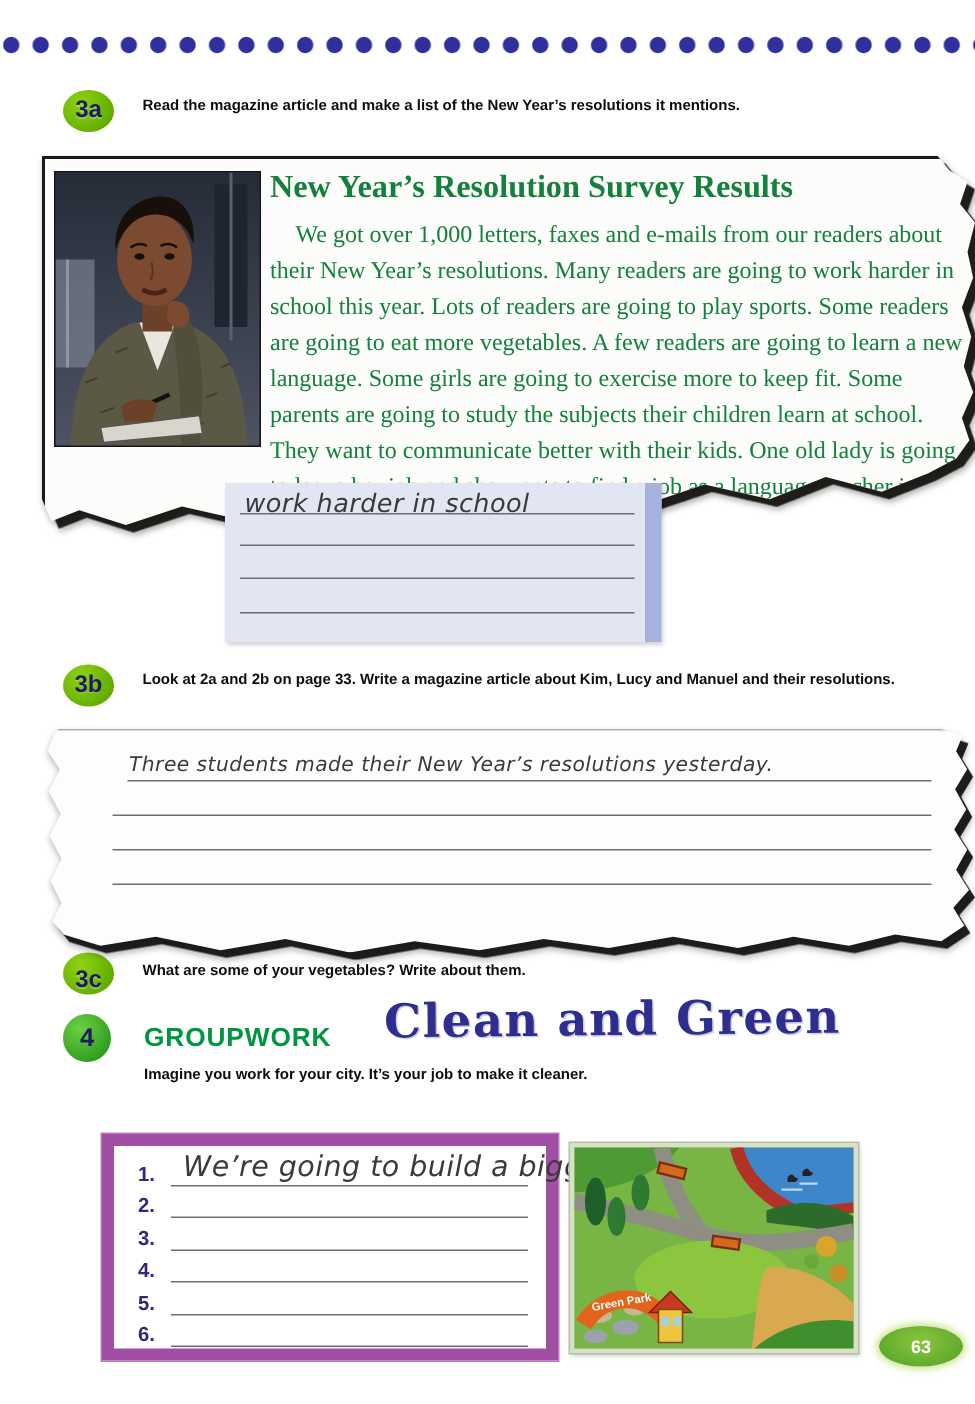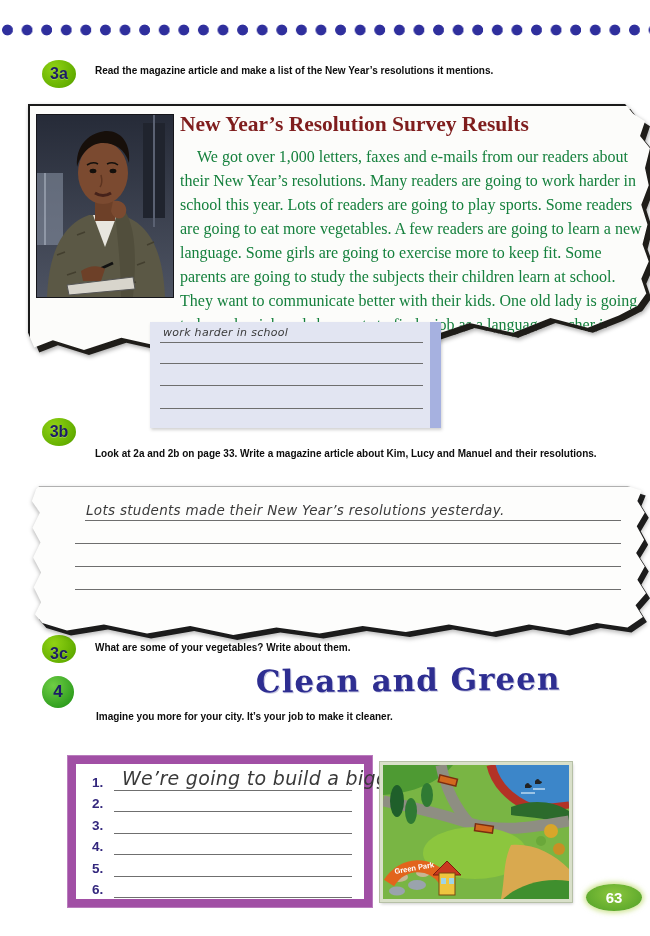--- a/index.html
+++ b/index.html
@@ -23,30 +23,30 @@
   .paper1-wrap{position:absolute;left:28px;top:104px;z-index:1;
        filter:drop-shadow(5px 5px 0 rgba(18,16,12,.92)) drop-shadow(1px 2px 2px rgba(0,0,0,.35));}
   .paper1{position:relative;width:620px;height:244px;background:#fcfcfa;
        border-top:2px solid #1a1a1a;border-left:2px solid #1a1a1a;
        clip-path:polygon(0% 0%,96% 0%,97.3% 4%,99.2% 7%,98.4% 13%,100% 18%,99.2% 26%,99.8% 33%,
         98.6% 41%,99.6% 49%,98.8% 57%,99.8% 64%,98.6% 71%,99.4% 77%,98% 82%,
         95% 86%,90% 91%,84% 87%,78% 93%,71% 89%,64% 95%,57% 91%,50% 97%,43% 92%,
         36% 98%,29% 93%,22% 99%,15% 95%,9% 100%,4% 96%,1% 99%,0% 93%);}
   .photo{position:absolute;left:6px;top:8px;width:136px;height:182px;border:1px solid #15151a;background:#2c3140;}
   .article-title{position:absolute;left:150px;top:6px;width:470px;
-       font-family:"Liberation Serif", serif;font-weight:bold;font-size:21.5px;color:#7f1d1d;}
+       font-family:"Liberation Serif", serif;font-weight:bold;font-size:21.5px;color:#15803d;}
   .article-body{position:absolute;left:150px;top:39px;width:464px;
        font-family:"Liberation Serif", serif;font-size:16px;line-height:1.5;color:#15803d;text-indent:17px;}
 
   
   .bluebox{position:absolute;left:150px;top:322px;width:291px;height:106px;z-index:2;
        background:#e2e5f2;box-shadow:inset -11px 0 0 #a6b1e0, 1px 2px 3px rgba(0,0,0,.18);}
   .bb-line{position:absolute;left:10px;right:18px;height:0;border-bottom:1.3px solid #6e6e6e;}
   .handw{font-family:"DejaVu Sans", sans-serif;font-style:italic;color:#3a3a3a;letter-spacing:.3px;}
-  .bb-writing{position:absolute;left:13px;top:4px;font-size:11px;}
+  .bb-writing{position:absolute;left:13px;top:4px;font-size:17px;}
 
   
   .paper2-wrap{position:absolute;left:30px;top:486px;z-index:1;
        filter:drop-shadow(4px 5px 0 rgba(14,14,14,.92)) drop-shadow(0 2px 2px rgba(0,0,0,.3));}
   .paper2{position:relative;width:616px;height:148px;background:#fdfdfc;border-top:1px solid #b0b0b0;
        clip-path:polygon(1.5% 0%,97% 0%,99.3% 3%,98.6% 10%,99.8% 18%,98.5% 27%,99.7% 36%,98.4% 45%,
         99.8% 54%,98.6% 63%,100% 72%,98.3% 80%,99.5% 88%,97% 95%,92% 92%,87% 97%,81% 93%,75% 98%,
         68% 93%,61% 98%,54% 94%,47% 99%,40% 95%,33% 100%,26% 94%,19% 99%,12% 93%,6% 97%,2% 92%,
         0.8% 86%,1.8% 78%,0.6% 68%,1.8% 58%,0.5% 48%,1.7% 38%,0.4% 28%,1.6% 18%,0.3% 10%,1% 2%);}
   .p2-line{position:absolute;height:0;border-bottom:1.3px solid #6e6e6e;right:25px;}
@@ -72,21 +72,21 @@
   .plan-text{position:absolute;left:8px;bottom:1px;font-size:19px;white-space:nowrap;}
 
   
   .park{position:absolute;left:380px;top:762px;width:192px;height:140px;box-sizing:border-box;
        border:3px solid #d9e0ca;box-shadow:0 0 0 1px #b6c0a6, 1px 2px 3px rgba(0,0,0,.2);background:#79b544;}
 
   
   .page-badge{position:absolute;left:586px;top:884px;width:56px;height:27px;border-radius:50%;
        background:radial-gradient(ellipse at 50% 38%,#8bc63d,#5ca82c 78%);
        box-shadow:0 0 5px 2px rgba(170,205,60,.55);
-       color:#fff;font-weight:bold;font-size:15px;display:flex;align-items:center;justify-content:center;}
+       color:#fff;font-weight:bold;font-size:12px;display:flex;align-items:center;justify-content:center;}
 </style>
 </head>
 <body>
 
 <div class="page">
 
   <div class="dots"></div>
 
   <div class="badge" style="left:42px;top:60px;">
     <span>3a</span>
@@ -132,46 +132,47 @@
   </div>
 
   <div class="bluebox">
     <span class="bb-writing handw">work harder in school</span>
     <div class="bb-line" style="top:20px;"></div>
     <div class="bb-line" style="top:41px;"></div>
     <div class="bb-line" style="top:63px;"></div>
     <div class="bb-line" style="top:86px;"></div>
   </div>
 
-  <div class="badge" style="left:42px;top:418px;align-items:center;">
+  <div class="badge" style="left:42px;top:443px;align-items:center;">
     <span>3b</span>
   </div>
   <div class="instr" style="left:95px;top:446px;width:516px;">Look at 2a and 2b on page 33. Write a magazine article about Kim, Lucy and Manuel and their resolutions.</div>
 
   <div class="paper2-wrap">
     <div class="paper2">
-      <span class="p2-writing handw">Lots students made their New Year’s resolutions yesterday.</span>
+      <span class="p2-writing handw">Three students made their New Year’s resolutions yesterday.</span>
       <div class="p2-line" style="top:33px;left:55px;"></div>
       <div class="p2-line" style="top:56px;left:45px;"></div>
       <div class="p2-line" style="top:79px;left:45px;"></div>
       <div class="p2-line" style="top:102px;left:45px;"></div>
     </div>
   </div>
 
   <div class="badge" style="left:42px;top:635px;align-items:flex-end;">
     <span>3c</span>
   </div>
   <div class="instr" style="left:95px;top:640px;width:520px;">What are some of your vegetables? Write about them.</div>
 
   <div class="circle-badge">
     <span>4</span>
   </div>
+  <div class="groupwork">GROUPWORK</div>
   <div class="cg-title">Clean and Green</div>
   <div class="instr" style="left:96px;top:709px;width:500px;">
-    <div>Imagine you more for your city.  It’s your job to make it cleaner.</div>
+    <div>Imagine you work for your city.  It’s your job to make it cleaner.</div>
   </div>
 
   <div class="planbox">
     <div class="plan-inner">
       <div class="plan-row">
         <span class="plan-num">1.</span>
         <span class="plan-line">
           <span class="plan-text handw">We’re going to build a bigger subway.</span>
         </span>
       </div>

